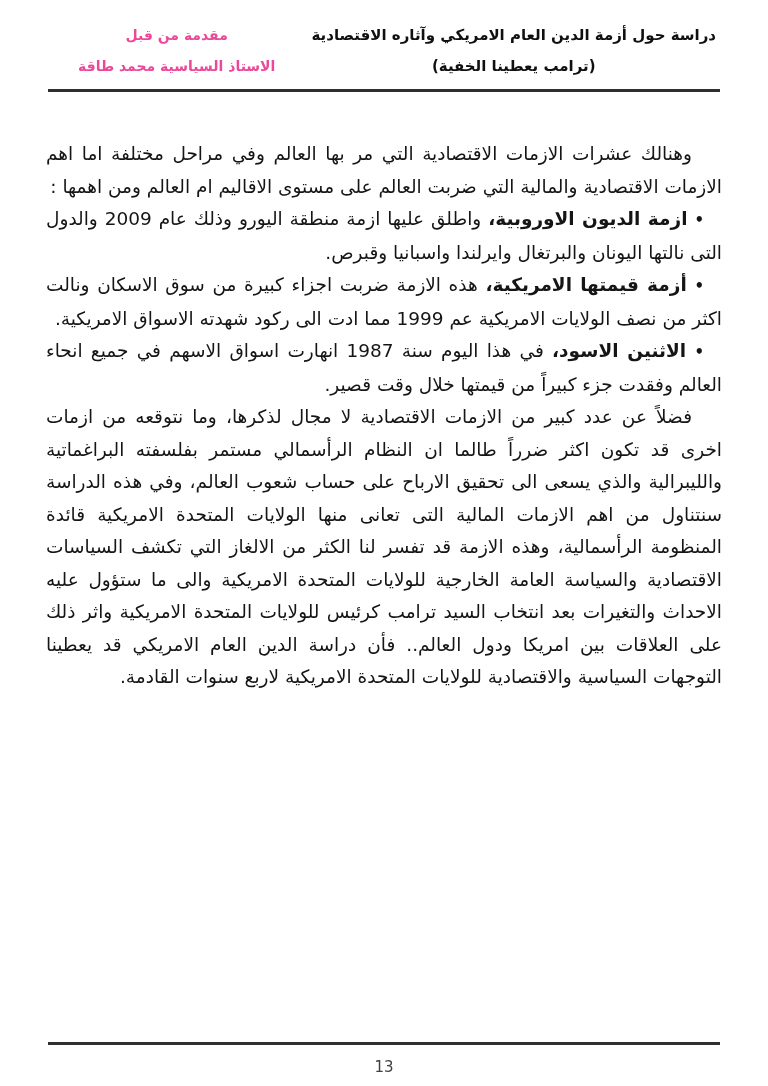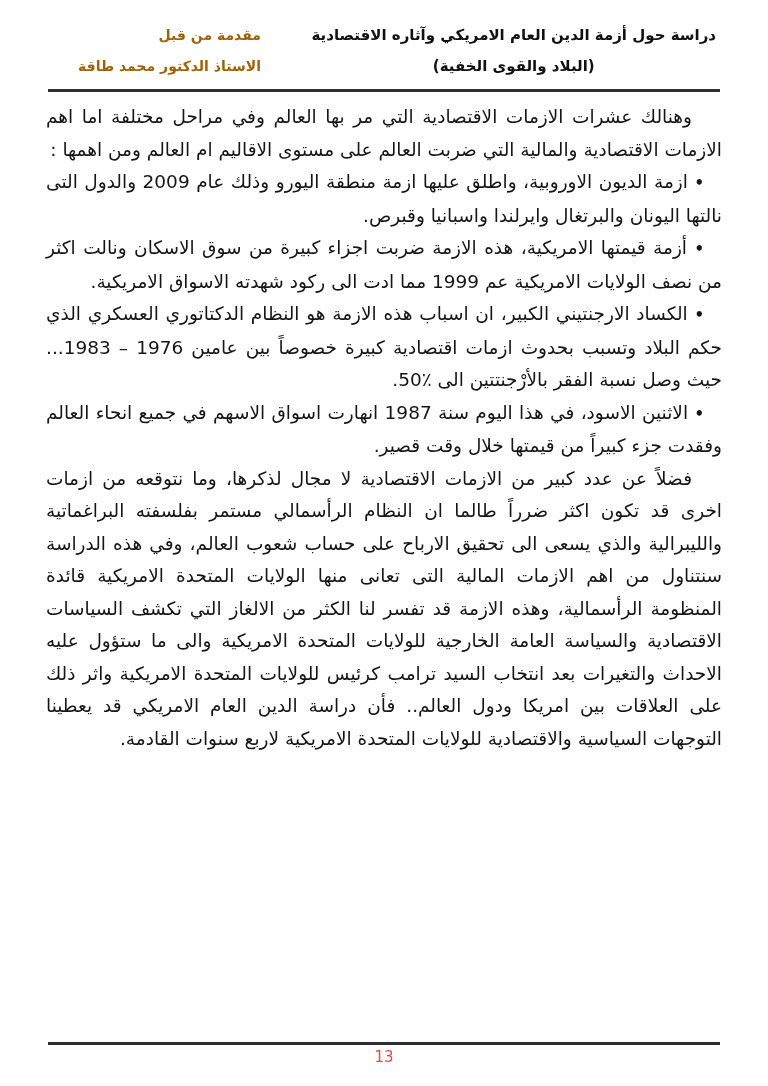--- a/index.html
+++ b/index.html
@@ -22,75 +22,77 @@
   }
   .title-block {
     text-align: center;
     font-weight: bold;
     font-size: 15px;
     line-height: 31px;
     color: #101010;
     max-width: 430px;
   }
   .presenter-block {
+    text-align: center;
     font-weight: bold;
     font-size: 14px;
     line-height: 31px;
-    color: #a16207;
+    color: #ec4899;
     padding-left: 26px;
   }
   .header-rule {
     height: 3px;
     background: #2f2f2f;
     margin: 7px 48px 0 48px;
   }
   .body-text {
     padding: 9px 46px 0 46px;
     font-size: 18.5px;
     line-height: 32.5px;
     color: #151515;
     text-align: justify;
+    margin-top: 37px;
   }
   .body-text p { margin: 0; }
   .para-indent { text-indent: 30px; }
   .bullet { text-indent: 18px; }
   .bullet-marker { font-weight: bold; font-size: 15px; }
-  .bullet-title { font-weight: normal; }
+  .bullet-title { font-weight: bold; }
   .footer-rule {
     position: absolute;
     left: 48px;
     right: 48px;
     bottom: 41px;
     height: 3px;
     background: #2f2f2f;
   }
   .page-number {
     position: absolute;
-    bottom: 20px;
+    bottom: 10px;
     left: 0;
     right: 0;
     text-align: center;
     font-size: 15px;
-    color: #ef4444;
+    color: #404040;
     direction: ltr;
   }
 </style>
 </head>
 <body>
 
 <div class="page">
 
   <div class="header">
     <div class="title-block">
       <div>دراسة حول أزمة الدين العام الامريكي وآثاره الاقتصادية</div>
-      <div>(البلاد والقوى الخفية)</div>
+      <div>(ترامب يعطينا الخفية)</div>
     </div>
     <div class="presenter-block">
       <div>مقدمة من قبل</div>
-      <div>الاستاذ الدكتور محمد طاقة</div>
+      <div>الاستاذ السياسية محمد طاقة</div>
     </div>
   </div>
 
   <div class="header-rule"></div>
 
   <div class="body-text">
     <p class="para-indent">وهنالك عشرات الازمات الاقتصادية التي مر بها العالم وفي مراحل مختلفة اما اهم الازمات الاقتصادية والمالية التي ضربت العالم على مستوى الاقاليم ام العالم ومن اهمها :</p>
 
     <p class="bullet">
       <span class="bullet-marker">•</span>
@@ -98,25 +100,20 @@
       <span>واطلق عليها ازمة منطقة اليورو وذلك عام 2009 والدول التى نالتها اليونان والبرتغال وايرلندا واسبانيا وقبرص.</span>
     </p>
 
 
     <p class="bullet">
       <span class="bullet-marker">•</span>
       <span class="bullet-title">أزمة قيمتها الامريكية،</span>
       <span>هذه الازمة ضربت اجزاء كبيرة من سوق الاسكان ونالت اكثر من نصف الولايات الامريكية عم 1999 مما ادت الى ركود شهدته الاسواق الامريكية.</span>
     </p>
 
-    <p class="bullet">
-      <span class="bullet-marker">•</span>
-      <span class="bullet-title">الكساد الارجنتيني الكبير،</span>
-      <span>ان اسباب هذه الازمة هو النظام الدكتاتوري العسكري الذي حكم البلاد وتسبب بحدوث ازمات اقتصادية كبيرة خصوصاً بين عامين 1976 – 1983... حيث وصل نسبة الفقر بالأرْجنتتين الى ٪50.</span>
-    </p>
 
     <p class="bullet">
       <span class="bullet-marker">•</span>
       <span class="bullet-title">الاثنين الاسود،</span>
       <span>في هذا اليوم سنة 1987 انهارت اسواق الاسهم في جميع انحاء العالم وفقدت جزء كبيراً من قيمتها خلال وقت قصير.</span>
     </p>
 
     <p class="para-indent">فضلاً عن عدد كبير من الازمات الاقتصادية لا مجال لذكرها، وما نتوقعه من ازمات اخرى قد تكون اكثر ضرراً طالما ان النظام الرأسمالي مستمر بفلسفته البراغماتية والليبرالية والذي يسعى الى تحقيق الارباح على حساب شعوب العالم، وفي هذه الدراسة سنتناول من اهم الازمات المالية التى تعانى منها الولايات المتحدة الامريكية قائدة المنظومة الرأسمالية، وهذه الازمة قد تفسر لنا الكثر من الالغاز التي تكشف السياسات الاقتصادية والسياسة العامة الخارجية للولايات المتحدة الامريكية والى ما ستؤول عليه الاحداث والتغيرات بعد انتخاب السيد ترامب كرئيس للولايات المتحدة الامريكية واثر ذلك على العلاقات بين امريكا ودول العالم.. فأن دراسة الدين العام الامريكي قد يعطينا التوجهات السياسية والاقتصادية للولايات المتحدة الامريكية لاربع سنوات القادمة.</p>
   </div>
 

